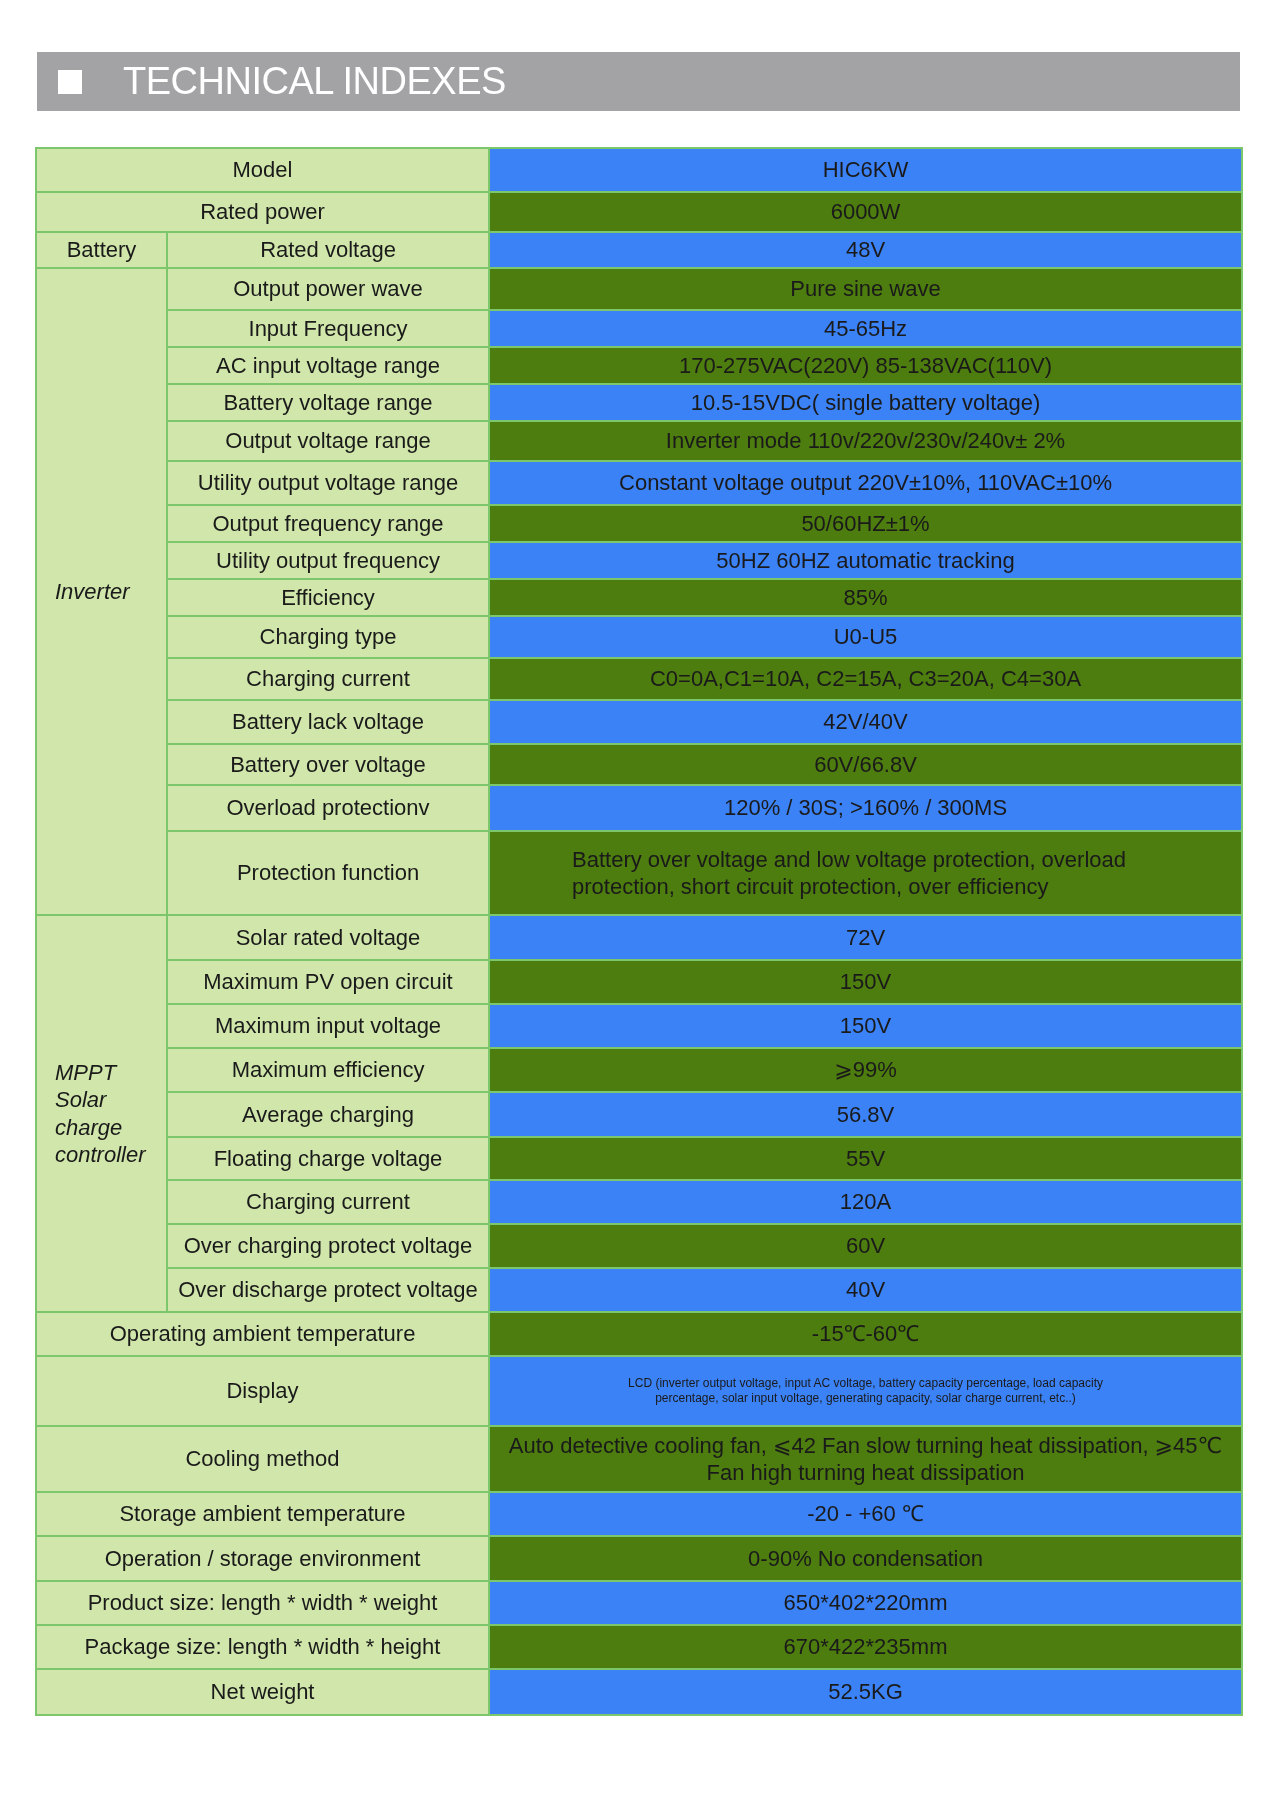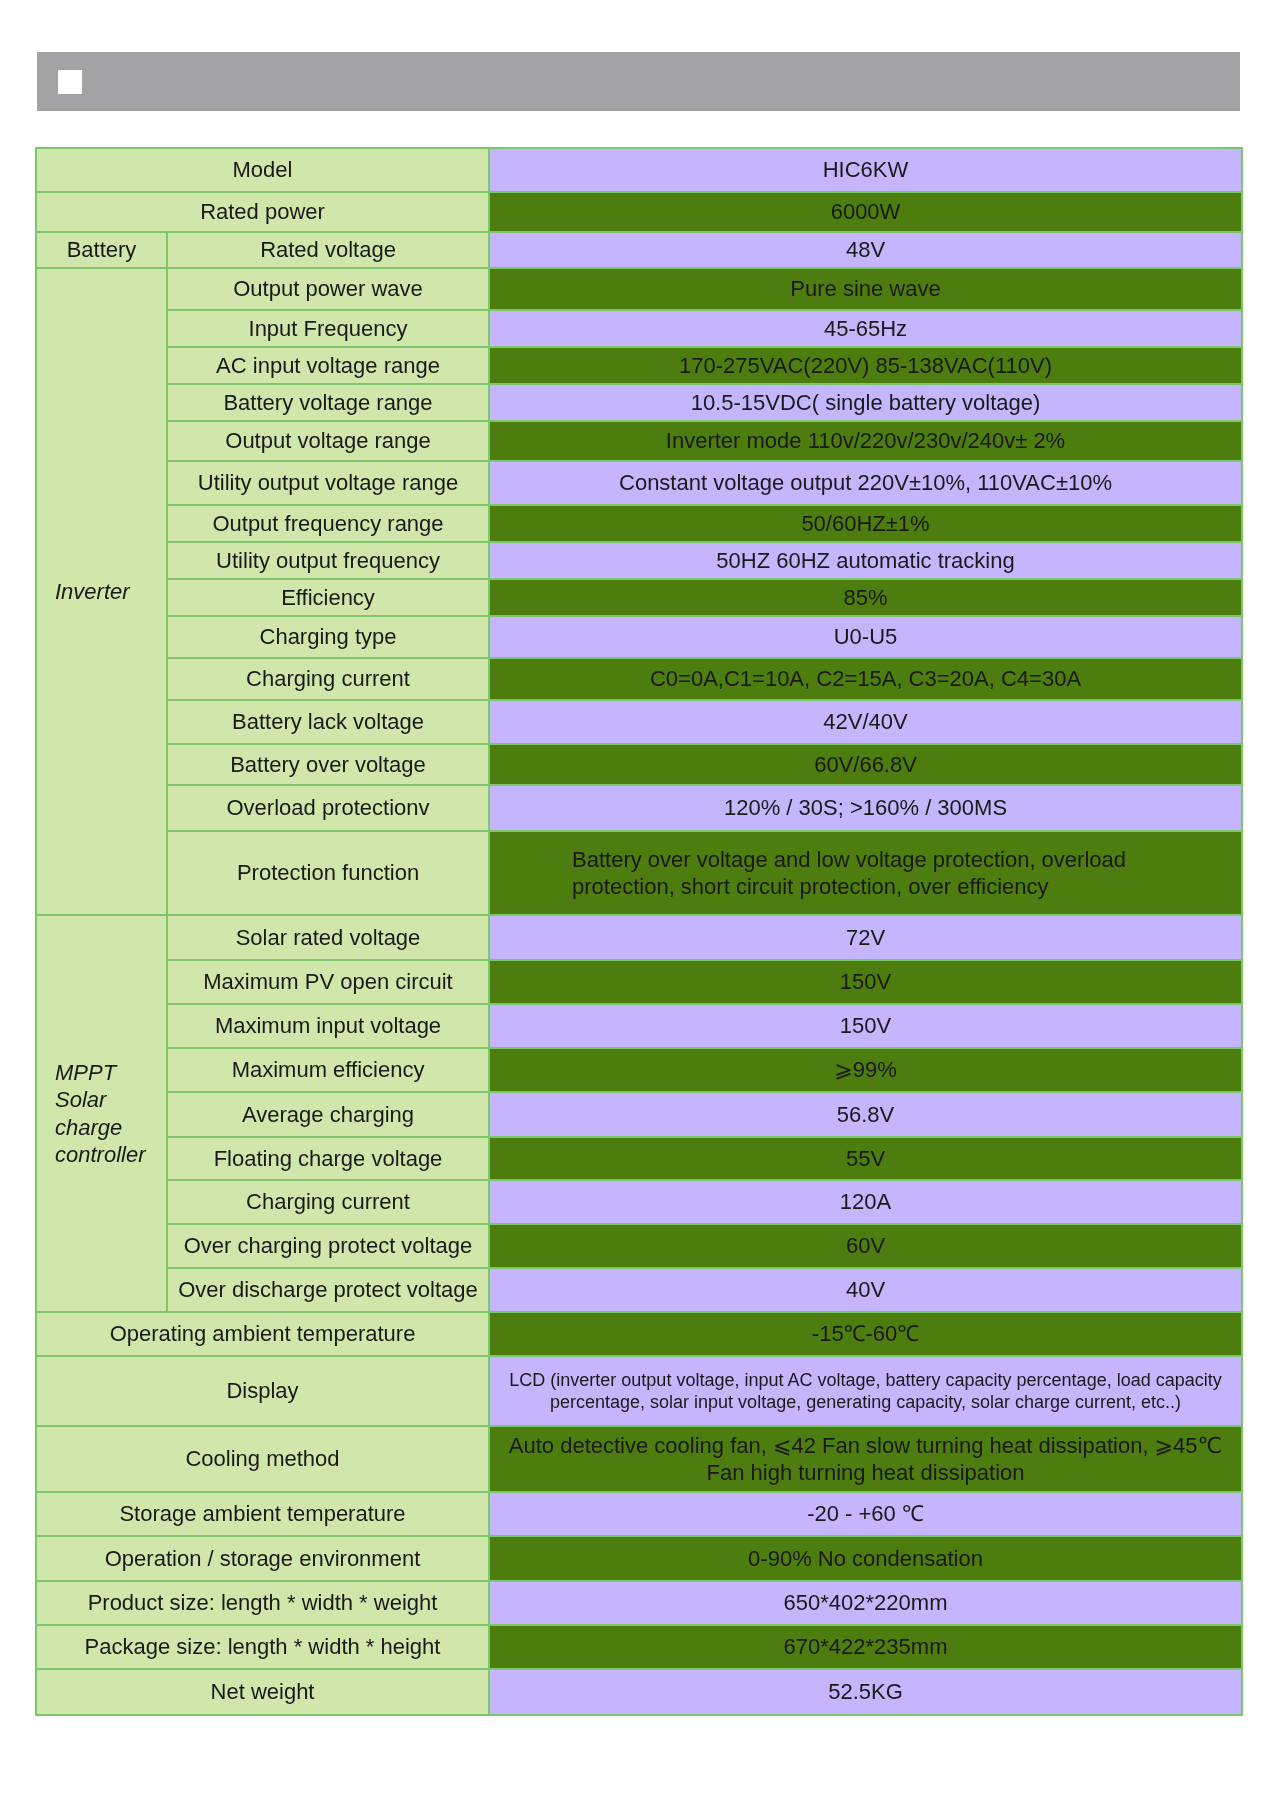--- a/index.html
+++ b/index.html
@@ -8,31 +8,32 @@
   .header-bar { position:absolute; left:37px; top:52px; width:1203px; height:59px;
                 background:#a3a3a5; display:flex; align-items:center; }
   .header-square { width:24px; height:24px; background:#ffffff; margin-left:21px; margin-right:41px; }
   .header-title { color:#ffffff; font-size:38px; letter-spacing:-0.5px; font-family:"Liberation Sans", sans-serif; }
   table.spec { position:absolute; left:35px; top:147px; width:1206px; border-collapse:collapse;
                table-layout:fixed; font-size:22px; }
   table.spec td { border:2px solid #7cc66b; text-align:center; vertical-align:middle;
                   padding:0 6px; line-height:1.25; }
   td.lbl { background:#d0e6aa; }
   td.grp { background:#d0e6aa; text-align:left !important; padding-left:18px !important;font-style:italic; }
-  td.val-g { background:#c4b5fd; }
+  td.val-g { background:#3b82f6; }
   td.val-w { background:#4d7c0f; }
-  td.small { font-size:18px; line-height:1.6; }
+  td.small { font-size:12px; line-height:1.6; }
   td.left-align { text-align:left !important; padding-left:82px !important; line-height:1.7; }
   td.grp-multi { line-height:1.75;margin-top:40px; }
 </style>
 </head>
 <body>
 
 <div class="header-bar">
   <div class="header-square"></div>
+  <div class="header-title">TECHNICAL INDEXES</div>
 </div>
 
 <table class="spec">
   <colgroup>
     <col style="width:131px">
     <col style="width:322px">
     <col style="width:753px">
   </colgroup>
   <tbody>
     <tr style="height:44px">

